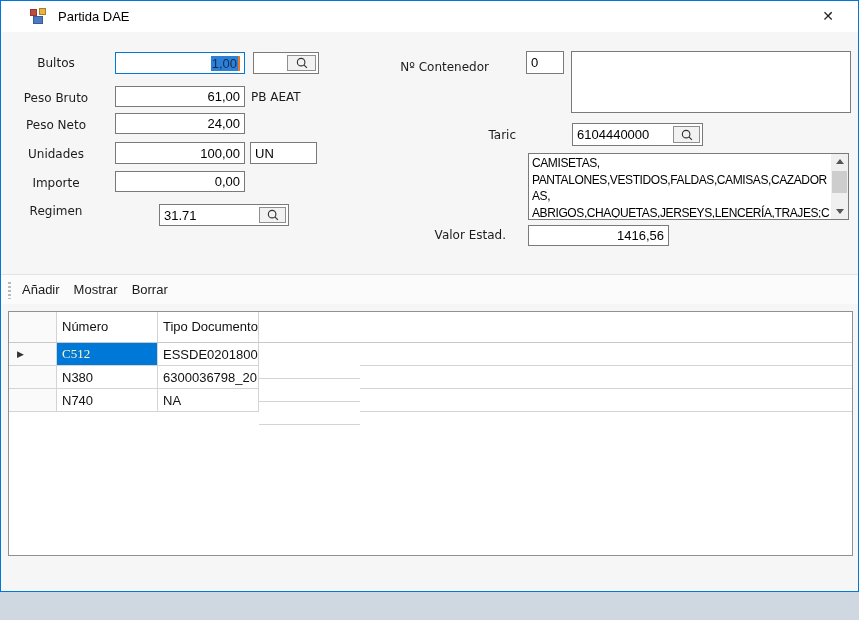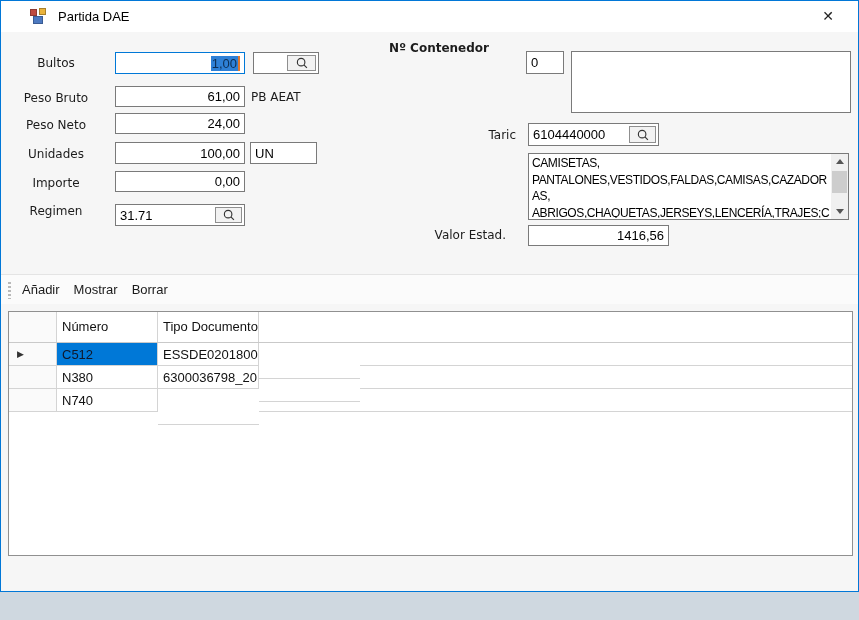--- a/index.html
+++ b/index.html
@@ -31,21 +31,21 @@
   .tb { position:absolute; background:#fff; border:1px solid #7a7a7a;
         font-size:13px; color:#000; display:flex; align-items:center;
         padding:0 4px; overflow:hidden; white-space:nowrap; }
   .tb.num { justify-content:flex-end;align-items:center; }
   .tb.focused { border:1px solid #0078d7; }
   .sel { background:#2e80d6; color:#0e2f55; padding:0 1px; }
   .caret { width:2px; height:15px; background:#e0782d; }
   .mini-btn { position:absolute; right:2px; top:2px; bottom:2px; width:29px;
         background:#f2f2f2; border:1px solid #8f8f8f;
         display:flex; align-items:center; justify-content:center; }
-  .combo { padding-right:34px; }
+  .combo { padding-right:34px;margin-left:44px; }
   
   .desc { position:absolute; background:#fff; border:1px solid #7a7a7a; overflow:hidden; }
   .desc-text { position:absolute; left:3px; top:1px; right:18px; bottom:1px;
         font-size:12px; letter-spacing:-0.4px; line-height:16.5px; color:#000;
         overflow:hidden; overflow-wrap:break-word; word-break:break-word; }
   .vscroll { position:absolute; right:0; top:0; bottom:0; width:17px; background:#f0f0f0; }
   .sb-btn { position:absolute; left:0; width:17px; height:15px; display:flex; align-items:center; justify-content:center; }
   .sb-up { top:0; } .sb-down { bottom:0; }
   .tri-up   { width:0; height:0; border-left:4px solid transparent; border-right:4px solid transparent; border-bottom:5px solid #555; }
   .tri-down { width:0; height:0; border-left:4px solid transparent; border-right:4px solid transparent; border-top:5px solid #555; }
@@ -64,21 +64,21 @@
   .g-row    { display:flex; height:23px; }
   .g-cell { border-right:1px solid #d4d4d4; display:flex; align-items:center;
         padding-left:5px; overflow:hidden; white-space:nowrap; }
   .g-row .g-cell { border-bottom:1px solid #d4d4d4; }
   .c-sel  { width:48px;  padding-left:8px; background:#fafafa; }
   .c-tipo { width:101px; }
   .c-num  { width:101px; }
   .c-fec  { width:101px;margin-top:35px; }
   .c-fill { flex:1; border-right:none; }
   .g-header .g-cell { line-height:14px; white-space:normal; }
-  .selected-cell { background:#0078d7; color:#0f172a; }
+  .selected-cell { background:#0078d7; color:#fef9c3;font-family:Liberation Serif, serif; }
   .row-arrow { font-size:9px; color:#333; }
   
   .footer { position:absolute; left:0; right:0; bottom:0; height:63px;
         background:#f0f0f0; border-top:1px solid #e2e2e2; }
   .btn { position:absolute; top:26px; height:25px; background:#efefef;
         border:1px solid #9d9d9d; font-size:13px; color:#111;
         display:flex; align-items:center; justify-content:center; }
   .btn-accept { left:602px; width:118px; }
   .btn-cancel { left:732px; width:117px; }
   svg.mag { display:block; }
@@ -142,21 +142,21 @@
   <div class="tb combo" style="left:114px; top:203px; width:130px; height:22px;">
     <span>31.71</span>
     <span class="mini-btn" style="width:27px;">
       <svg class="mag" width="14" height="14" viewBox="0 0 16 16">
         <circle cx="7" cy="7" r="4.3" fill="none" stroke="#333" stroke-width="1.3"></circle>
         <line x1="10.2" y1="10.2" x2="13.6" y2="13.6" stroke="#333" stroke-width="1.3"></line>
       </svg>
     </span>
   </div>
 
-  <div class="lbl l-right" style="left:370px; top:40px; width:118px;font-weight:bold;">Nº Contenedor</div>
+  <div class="lbl l-right" style="left:370px; top:59px; width:118px;">Nº Contenedor</div>
   <div class="tb" style="left:525px; top:50px; width:38px; height:23px;">
     <span>0</span>
   </div>
   <div class="tb" style="left:570px; top:50px; width:280px; height:62px; align-items:flex-start;">
     <span></span>
   </div>
 
   <div class="lbl l-right" style="left:430px; top:127px; width:85px;">Taric</div>
   <div class="tb combo" style="left:527px; top:122px; width:131px; height:23px;">
     <span>6104440000</span>
@@ -218,19 +218,20 @@
       <div class="g-cell c-sel"></div>
       <div class="g-cell c-tipo">N380</div>
       <div class="g-cell c-num">6300036798_20...</div>
       <div class="g-cell c-fec">13/03/2025</div>
       <div class="g-cell c-fill"></div>
     </div>
 
     <div class="g-row">
       <div class="g-cell c-sel"></div>
       <div class="g-cell c-tipo">N740</div>
+      <div class="g-cell c-num">NA</div>
       <div class="g-cell c-fec">10/06/2025</div>
       <div class="g-cell c-fill"></div>
     </div>
   </div>
 
 
 </div>
 
 </body></html>

